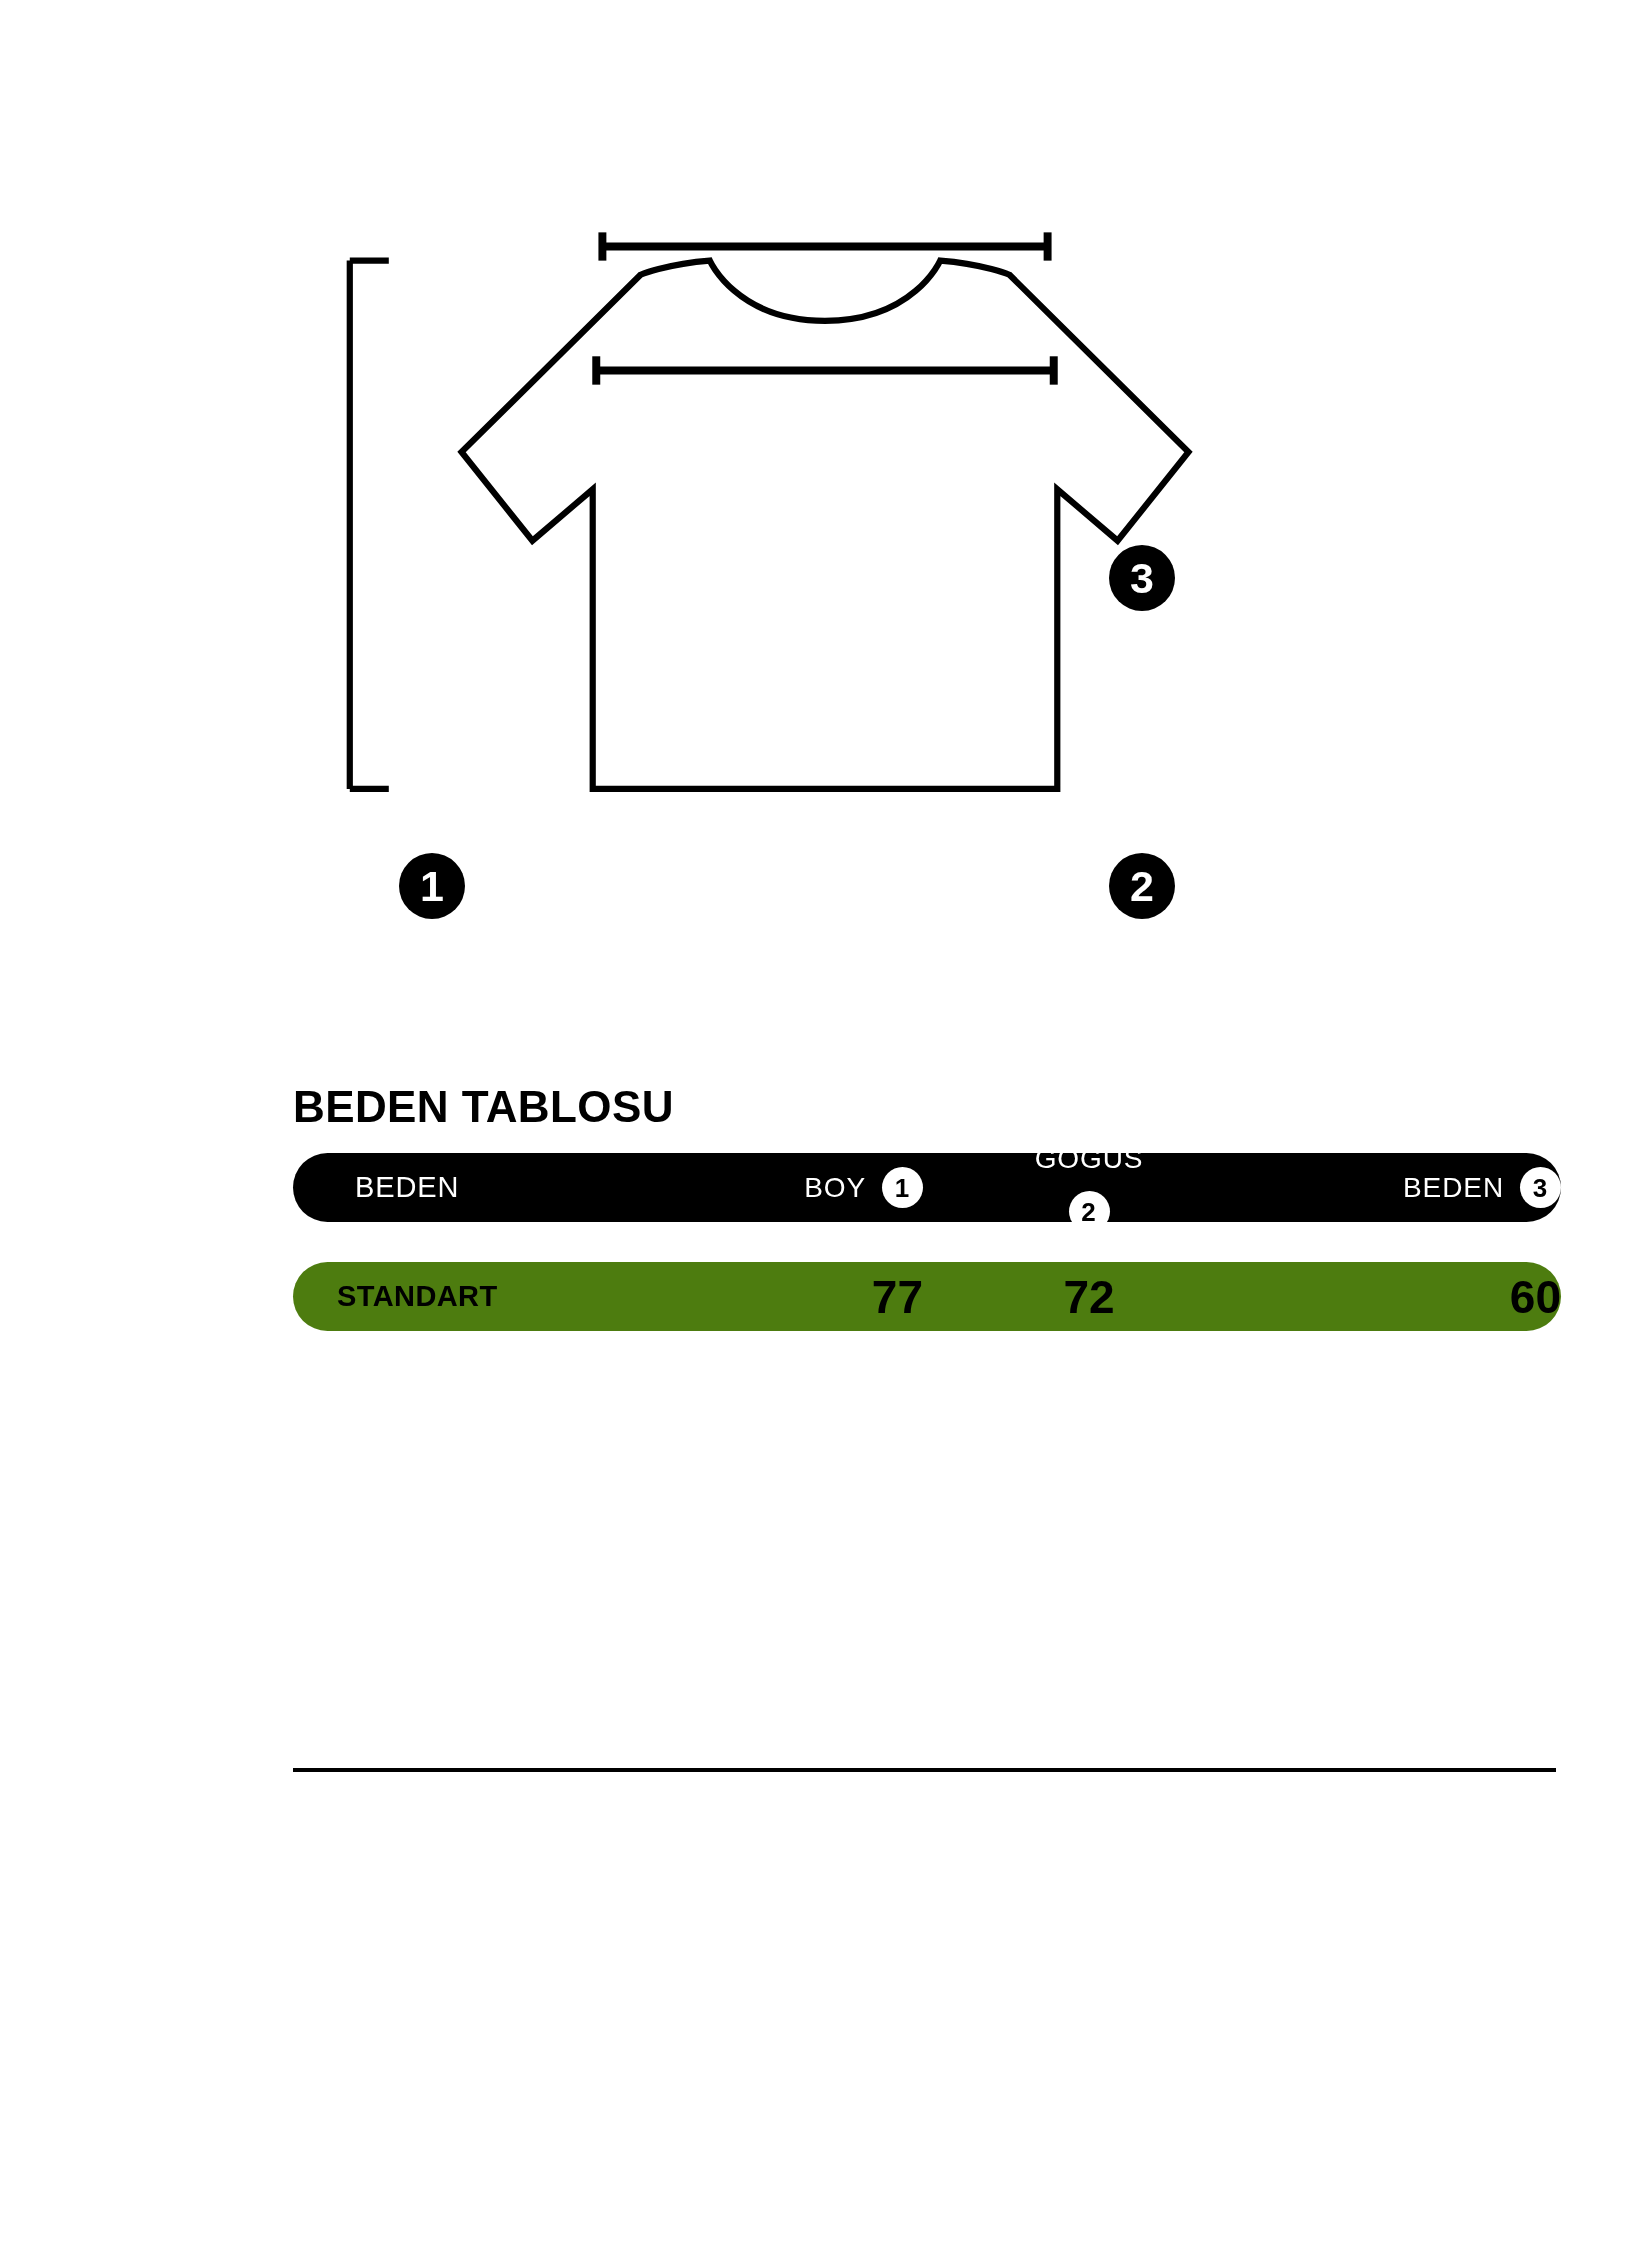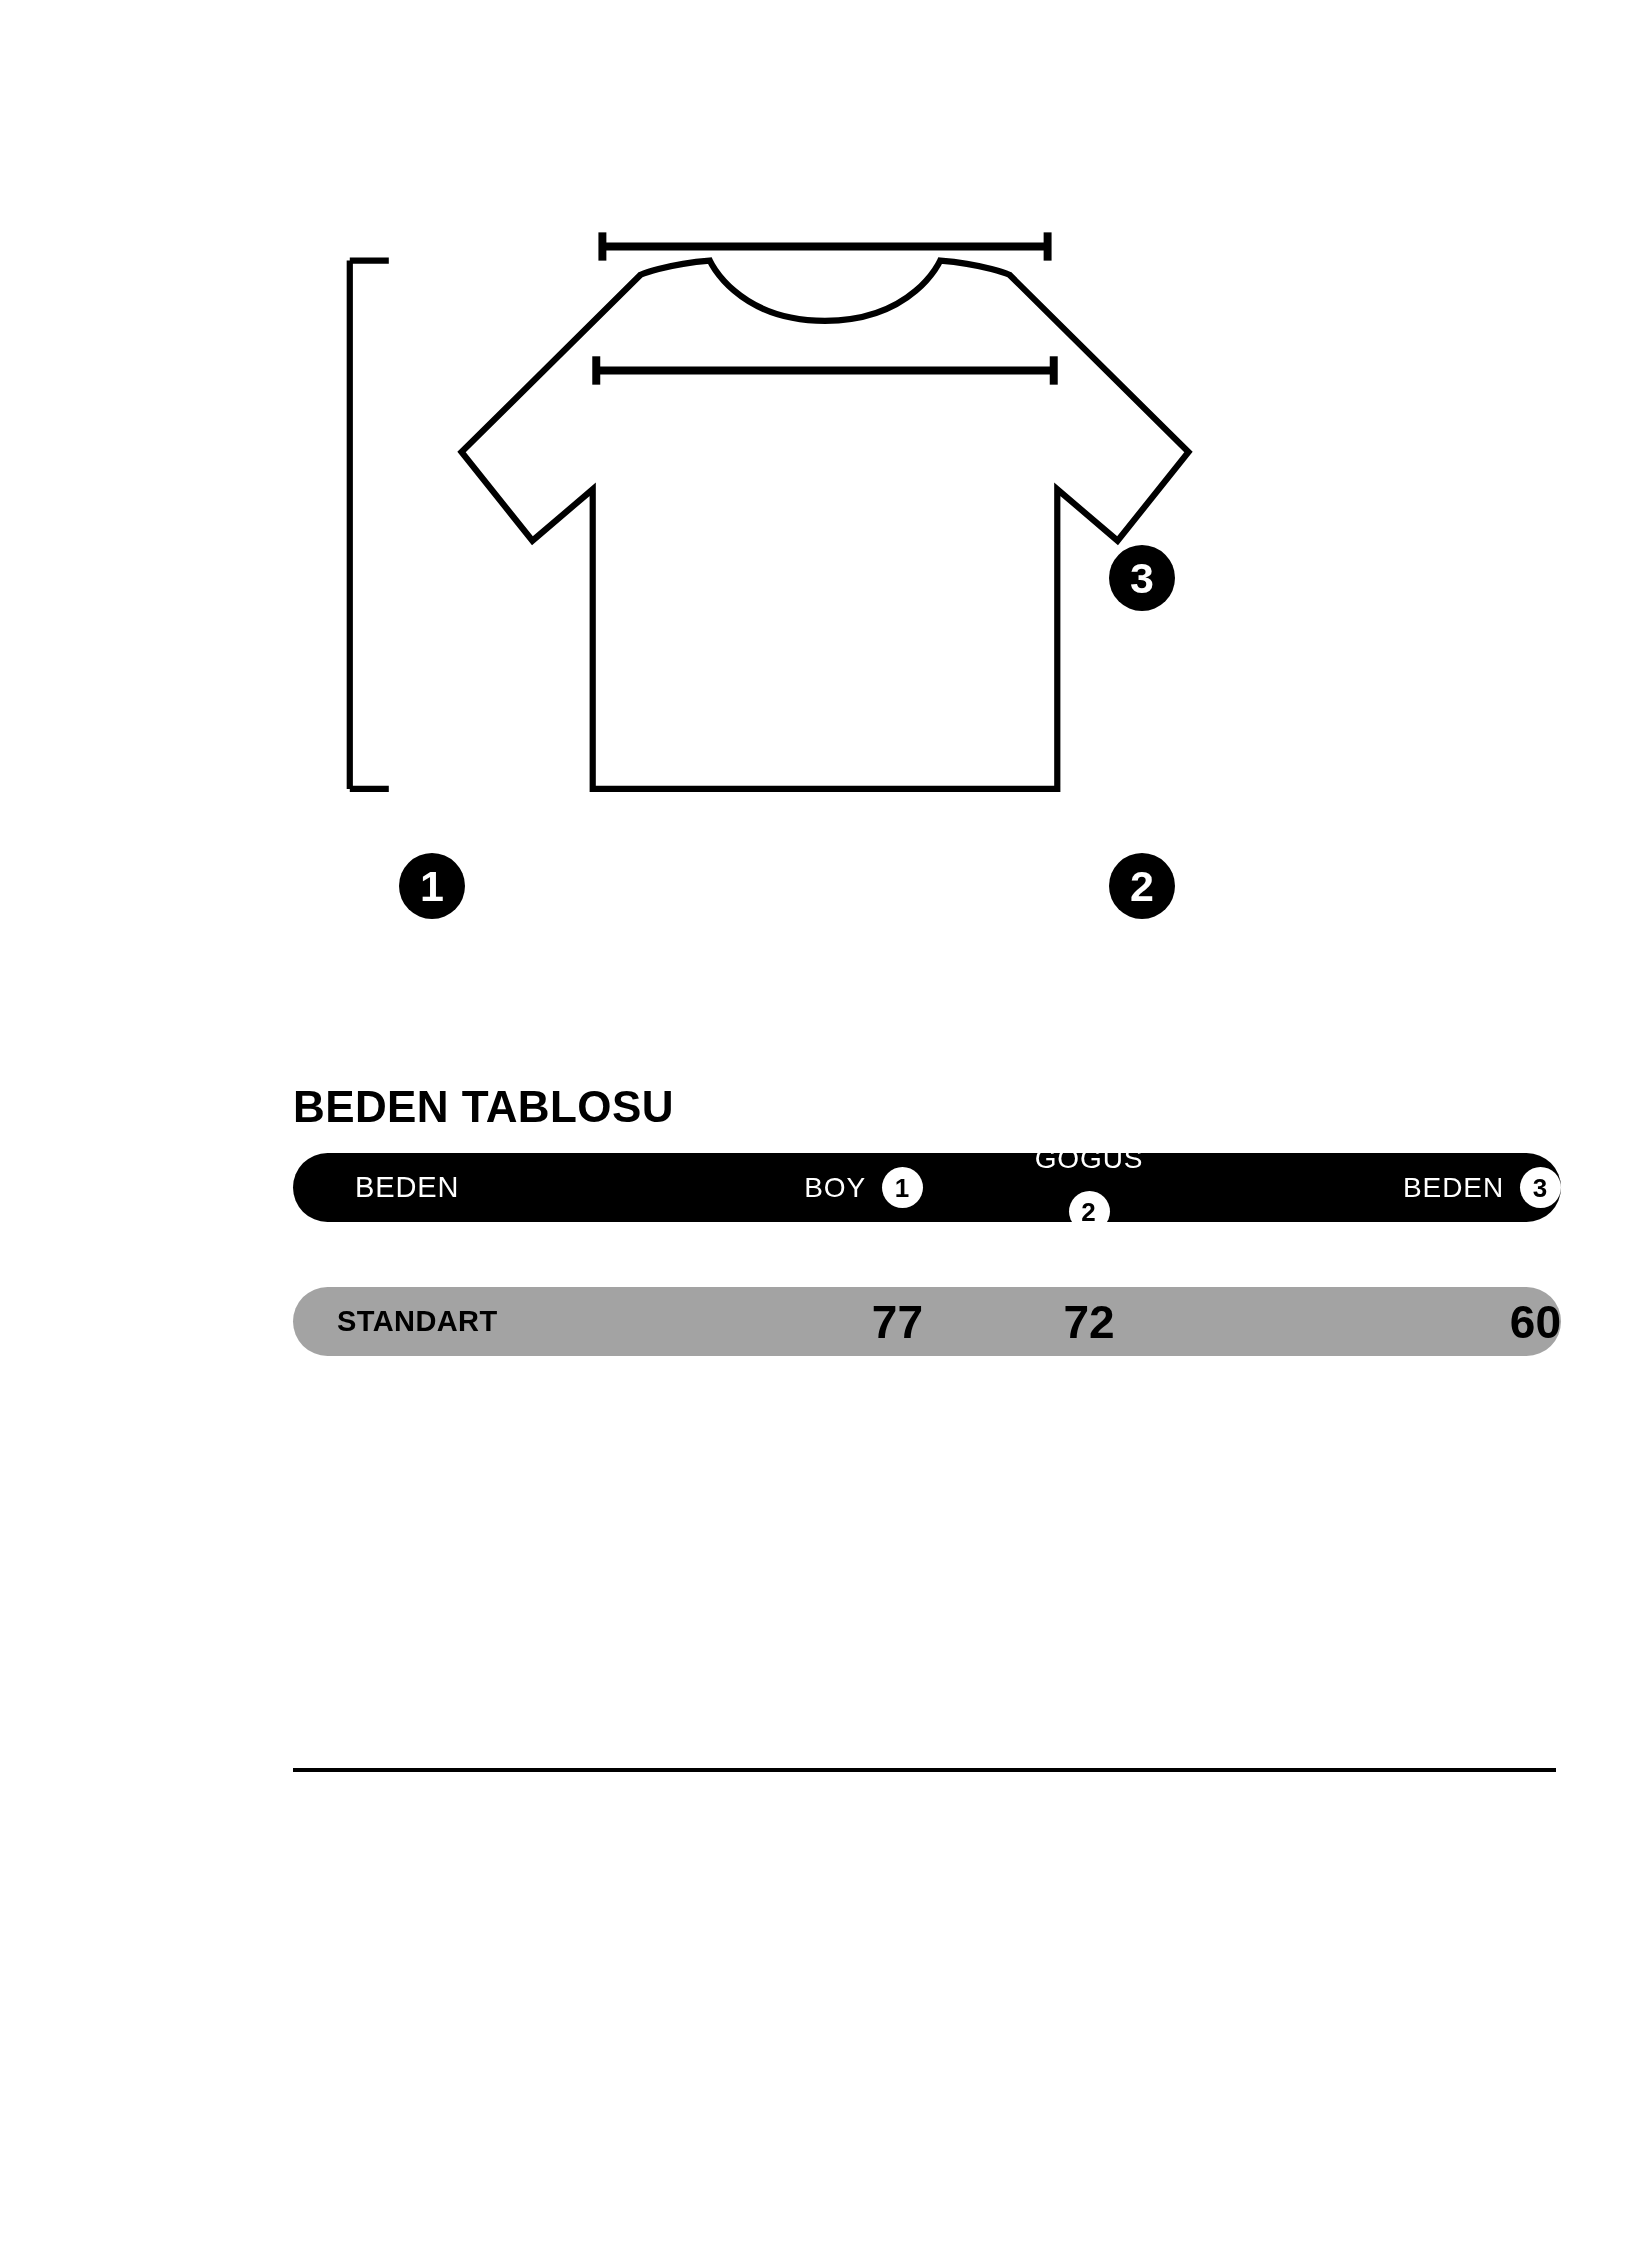--- a/index.html
+++ b/index.html
@@ -79,23 +79,23 @@
     align-items: center;
     height: 69px;
     border-radius: 35px;
     box-sizing: border-box;
   }
   .row.header {
     background: #000000;
     color: #ffffff;
   }
   .row.body {
-    background: #a3a3a3;
+    background: #4d7c0f;
     color: #000000;
-    margin-top: 65px;
+    margin-top: 40px;
   }
 
   .cell {
     display: flex;
     align-items: center;
     justify-content: flex-end;
     gap: 16px;
     box-sizing: border-box;
   }
   .cell.c0 { width: 293px; justify-content: flex-start; padding-left: 62px; }

